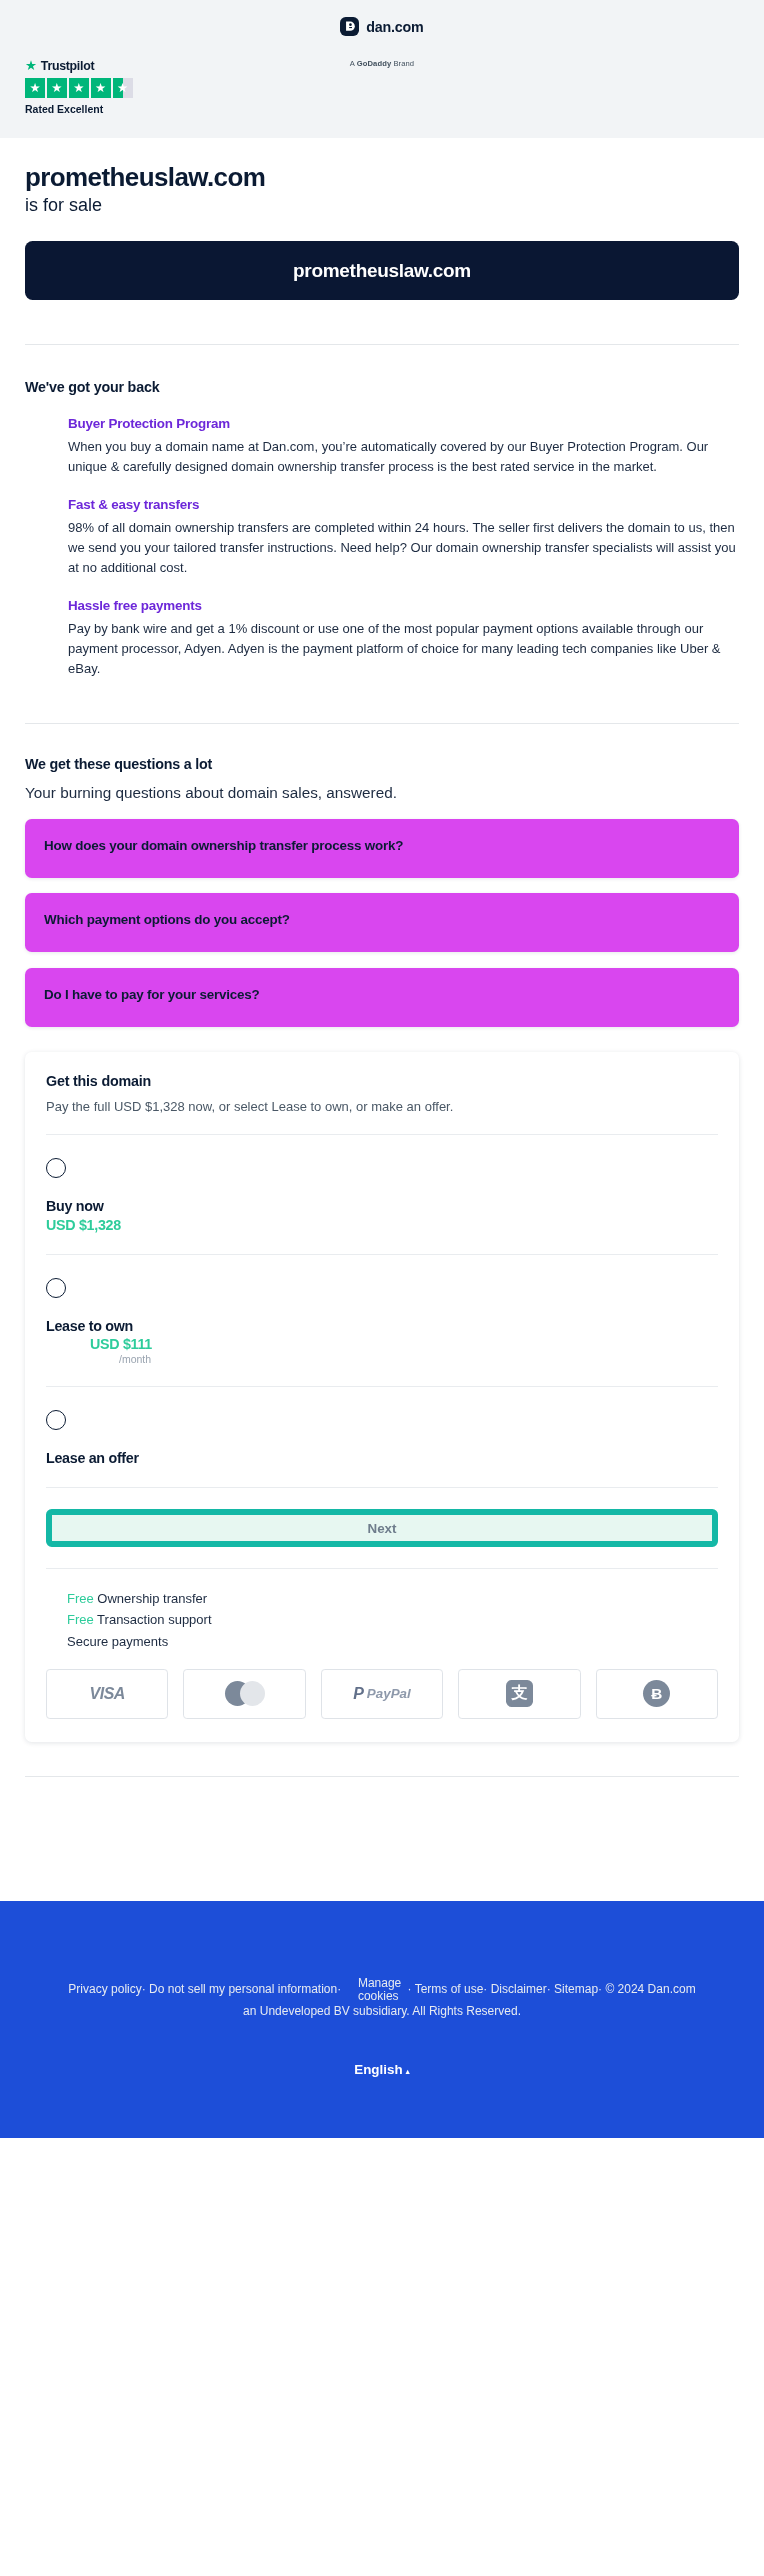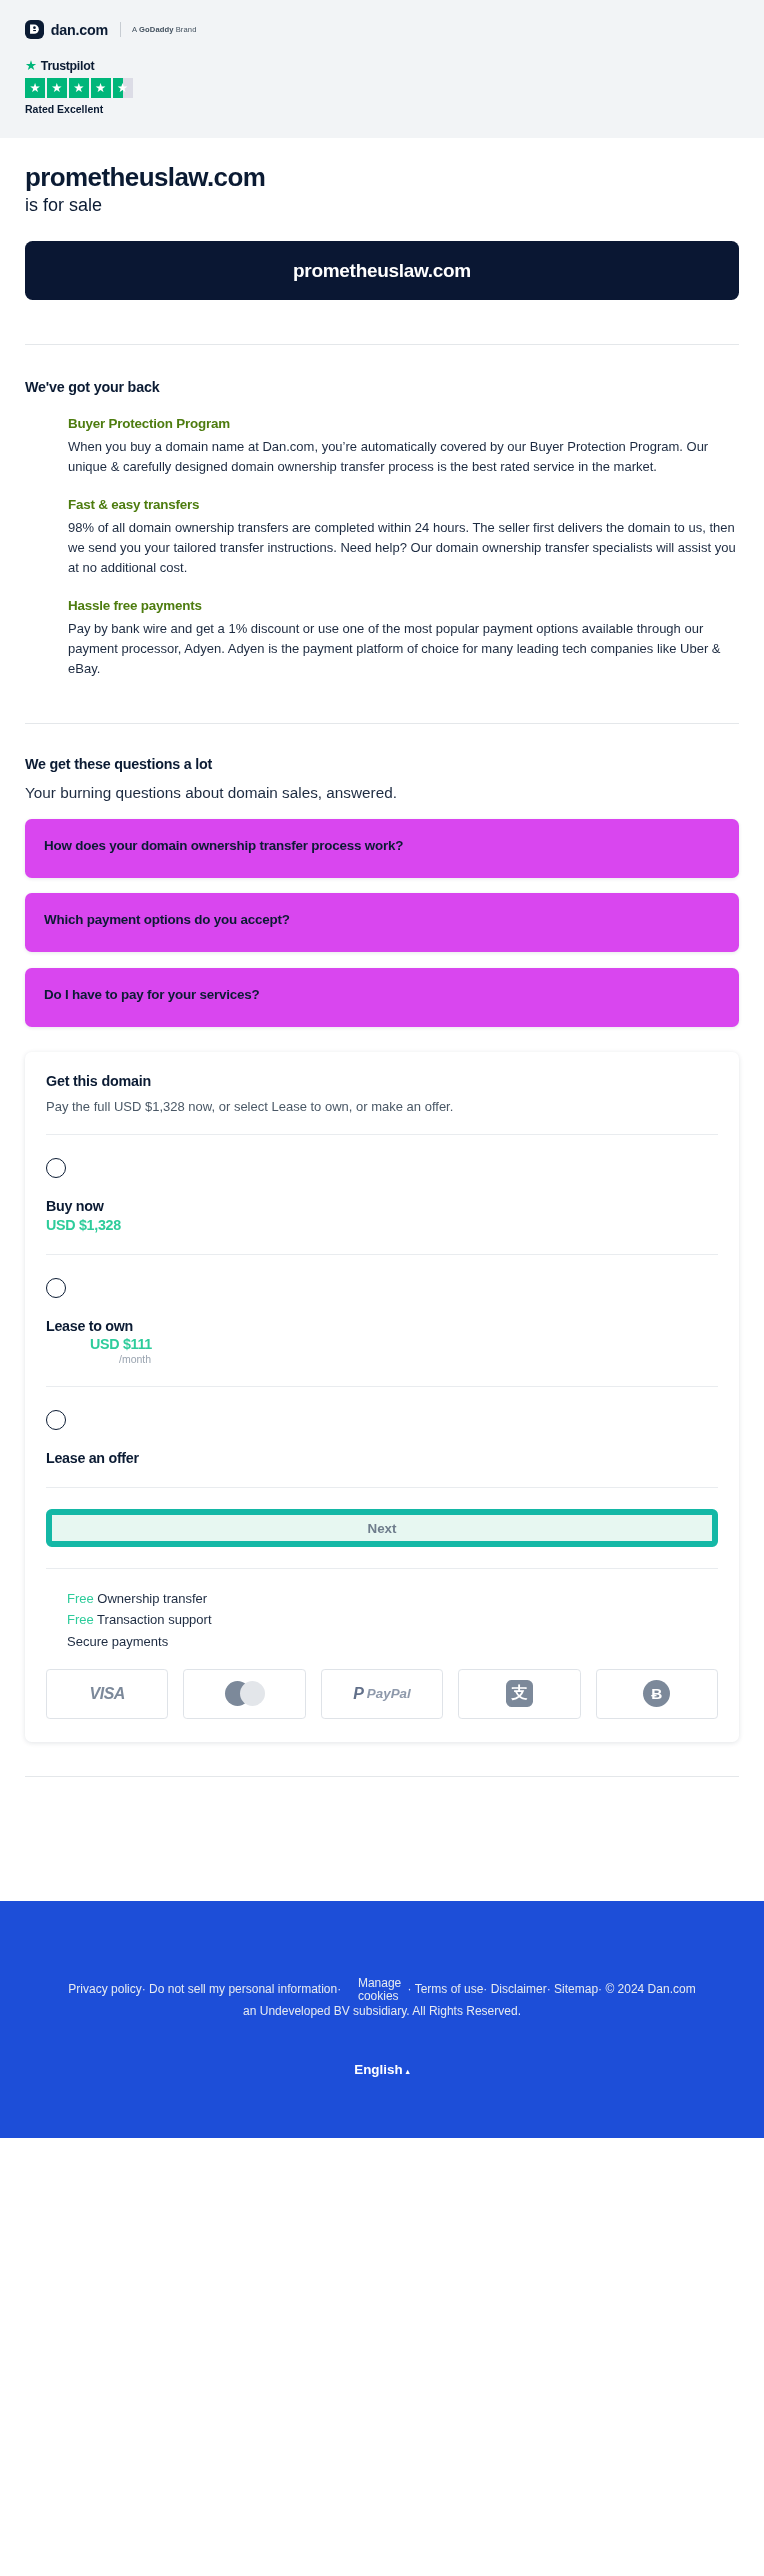--- a/index.html
+++ b/index.html
@@ -12,21 +12,21 @@
     color: #0b1b33;
     -webkit-font-smoothing: antialiased;
   }
   .page { width:764px; position:relative; }
 
   
   .topbar {
     background:#f2f4f6;
     padding: 17px 25px 23px 25px;
   }
-  .brandrow { display:flex; align-items:center; gap:11.5px; height:25px; }
+  .brandrow { display:flex; align-items:center; gap:11.5px; height:25px;flex-direction:column; }
   .dan-logo { display:flex; align-items:center; gap:6.7px; }
   .dan-mark {
     width:19px; height:19px; border-radius:5.7px; background:#0b1b33;
     display:flex; align-items:center; justify-content:center;
   }
   .dan-mark svg { display:block; }
   .dan-word { font-size:14.3px; font-weight:700; color:#0b1b33; letter-spacing:-0.2px; }
   .brand-sep { width:1px; height:15.3px; background:#c7ccd2; }
   .godaddy { font-size:7.6px; color:#42505e; letter-spacing:0.1px; white-space:nowrap; }
   .godaddy b { font-weight:700; }
@@ -55,21 +55,21 @@
   .hr { height:1px; background:#e4e7ea; margin:44px 25px 0 25px; }
 
   
   .sect { padding: 0 25px; }
   .sect h2 {
     font-size:14.3px; font-weight:700; margin:0; color:#0b1b33; letter-spacing:-0.2px;
   }
   .gyb { padding-top:34px; }
   .features { margin-top:21px; padding-left:43px; }
   .feature + .feature { margin-top:20px; }
-  .feature h3 { margin:0 0 5.7px 0; font-size:13.4px; font-weight:700; color:#4d7c0f; letter-spacing:-0.2px; }
+  .feature h3 { margin:0 0 5.7px 0; font-size:13.4px; font-weight:700; color:#6d28d9; letter-spacing:-0.2px; }
   .feature p { margin:0; font-size:13px; line-height:1.55; color:#1d2b41; font-weight:400; }
 
   
   .faq-wrap { padding-top:32px; }
   .faq-lead { font-size:15.3px; color:#1d2b41; margin-top:11.5px; font-weight:400; }
   .faq-list { margin-top:17px; }
   .faq-item {
     background:#d946ef; border-radius:6.7px; box-shadow:0 1px 3.8px rgba(16,30,54,.10);
     padding:19px 19px 25px 19px; margin-bottom:15.3px;
   }

